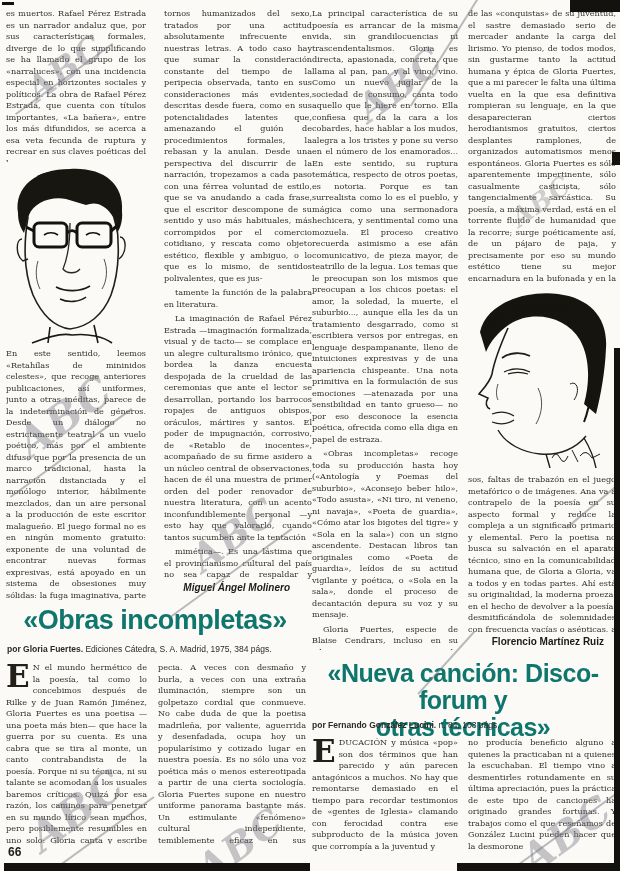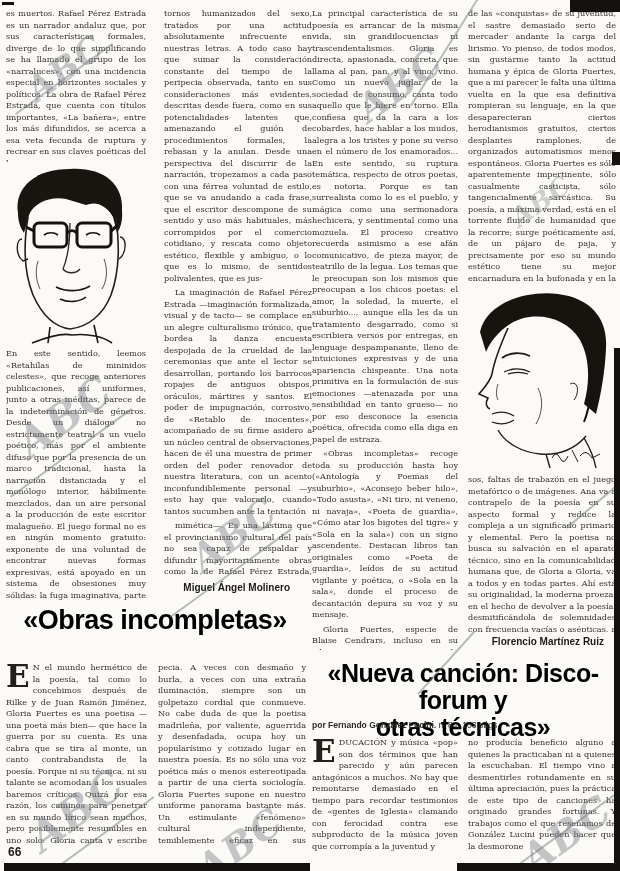--- a/index.html
+++ b/index.html
@@ -4,21 +4,21 @@
 <style>
   html,body{margin:0;padding:0;background:#e8e6e1;}
   .page{position:relative;width:620px;height:871px;background:#fbfaf6;overflow:hidden;
         font-family:"DejaVu Serif",serif;}
   .coltext{position:absolute;font-size:8.1px;line-height:11.5px;text-align:justify;
            color:#35322c;overflow:hidden;}
   .coltext p{margin:0 0 3px 0;}
   .coltext p + p{text-indent:11px;}
   .noindent{text-indent:0 !important;}
   .headline{position:absolute;font-family:"Liberation Sans",sans-serif;font-weight:bold;
-            color:#000000;text-align:center;letter-spacing:-0.5px;}
+            color:#0f766e;text-align:center;letter-spacing:-0.5px;}
   .h1a{font-size:27px;line-height:29px;}
   .h2a{font-size:25px;line-height:27px;}
   .byline{position:absolute;font-family:"Liberation Sans",sans-serif;font-size:8.5px;
           color:#2c2a25;white-space:nowrap;overflow:hidden;}
   .byline .b{font-weight:bold;}
   .author{position:absolute;font-family:"Liberation Sans",sans-serif;font-weight:bold;
           font-size:10px;color:#1d1b16;text-align:right;}
   .dropcap{float:left;font-family:"DejaVu Serif",serif;font-weight:bold;font-size:31px;
            line-height:27px;padding:1px 3px 0 0;color:#23201a;}
   .illus{position:absolute;}
@@ -59,28 +59,32 @@
       <path d="M42 164 L40 180 M86 162 L90 180 M24 180 C44 172 56 170 64 172 C80 170 96 174 104 180" stroke="#1d1a15" stroke-width="1.6" fill="none"></path>
     </svg>
   </div>
 
   <div class="coltext" style="left:6px;top:348px;width:140px;height:254px;">
       <p>En este sentido, leemos «Retahílas de mininidos celestes», que recoge anteriores publicaciones, así uniformes, junto a otras inéditas, parece de la indeterminación de géneros. Desde un diálogo no estrictamente teatral a un vuelo poético, más por el ambiente difuso que por la presencia de un marco tradicional, hasta la narración distanciada y el monólogo interior, hábilmente mezclados, dan un aire personal a la producción de este escritor malagueño. El juego formal no es en ningún momento gratuito: exponente de una voluntad de encontrar nuevas formas expresivas, está apoyado en un sistema de obsesiones muy sólidas: la fuga imaginativa, parte de un paisaje religioso de monjas y, sobre todo, de la contemplación a la vez angustiada y libre de los tras-</p>
     </div>
 
   <div class="coltext" style="left:164px;top:8px;width:148px;height:572px;">
       <p class="noindent">tornos humanizados del sexo, tratados por una actitud absolutamente infrecuente en nuestras letras. A todo caso hay que sumar la consideración constante del tiempo de la peripecia observada, tanto en sus consideraciones más evidentes, descritas desde fuera, como en sus potencialidades latentes que, amenazando el guión de procedimientos formales, la rebasan y la anulan. Desde una perspectiva del discurrir de la narración, tropezamos a cada paso con una férrea voluntad de estilo, que se va anudando a cada frase, que el escritor descompone de su sentido y uso más habituales, más corrompidos por el comercio cotidiano, y rescata como objeto estético, flexible y ambiguo, o lo que es lo mismo, de sentidos polivalentes, que es jus-</p>
+      <p>tamente la función de la palabra en literatura.</p>
       <p>La imaginación de Rafael Pérez Estrada —imaginación formalizada, visual y de tacto— se complace en un alegre culturalismo irónico, que bordea la danza encuesta despojada de la crueldad de las ceremonias que ante el lector se desarrollan, portando los barrocos ropajes de antiguos obispos, oráculos, mártires y santos. El poder de impugnación, corrosivo, de «Retablo de inocentes», acompañado de su firme asidero a un núcleo central de observaciones, hacen de él una muestra de primer orden del poder renovador de nuestra literatura, con un acento inconfundiblemente personal —y esto hay que valorarlo, cuando tantos sucumben ante la tentación</p>
       <p>mimética—. Es una lástima que el provincianismo cultural del país no sea capaz de respaldar y difundir mayoritariamente obras como la de Rafael Pérez Estrada, que ponen de relieve los caminos originales por los que puede discurrir la renovación formal de nuestra narrativa, máxime cuando, como en este caso, se hace desde una perspectiva inédita, individualizada y de considerable calidad.</p>
     </div>
 
-  <div class="author" style="left:158px;top:582px;width:148px;padding-right:16px;box-sizing:border-box;">Miguel Ángel Molinero</div>
+  <div class="author" style="left:158px;top:582px;width:148px;padding-right:16px;box-sizing:border-box;font-style:italic;">Miguel Ángel Molinero</div>
 
   <div class="headline h1a" style="left:4px;top:606px;width:302px;">«Obras incompletas»</div>
 
+  <div class="byline" style="left:7px;top:644px;width:300px;">
+    <span class="b">por Gloria Fuertes.</span><span> Ediciones Cátedra, S. A. Madrid, 1975, 384 págs.</span>
+  </div>
 
   <div class="coltext" style="left:6px;top:662px;width:141px;height:182px;">
     <p class="noindent"><span class="dropcap">E</span><span>N el mundo hermético de la poesía, tal como lo concebimos después de Rilke y de Juan Ramón Jiménez, Gloria Fuertes es una poetisa —una poeta más bien— que hace la guerra por su cuenta. Es una cabra que se tira al monte, un canto contrabandista de la poesía. Porque ni su técnica, ni su talante se acomodan a los usuales baremos críticos. Quizá por esa razón, los caminos para penetrar en su mundo lírico sean muchos, pero posiblemente resumibles en uno solo: Gloria canta y escribe como habla, como se habla. Con espontaneidad, con franqueza, con llane-</span></p>
   </div>
 
   <div class="coltext" style="left:158px;top:662px;width:148px;height:182px;">
     <p class="noindent">pecia. A veces con desmaño y burla, a veces con una extraña iluminación, siempre son un golpetazo cordial que conmueve. No cabe duda de que la poetisa madrileña, por valiente, aguerrida y desenfadada, ocupa hoy un popularísimo y cotizado lugar en nuestra poesía. Es no sólo una voz poética más o menos estereotipada a partir de una cierta sociología. Gloria Fuertes supone en nuestro uniforme panorama bastante más. Un estimulante «fenómeno» cultural independiente, temiblemente eficaz en sus recepciones populares. Para entenderlo, hay que aislarlo y desplazarlo de las áreas</p>
   </div>
 
   <div class="pagenum" style="left:8px;top:845px;">66</div>

